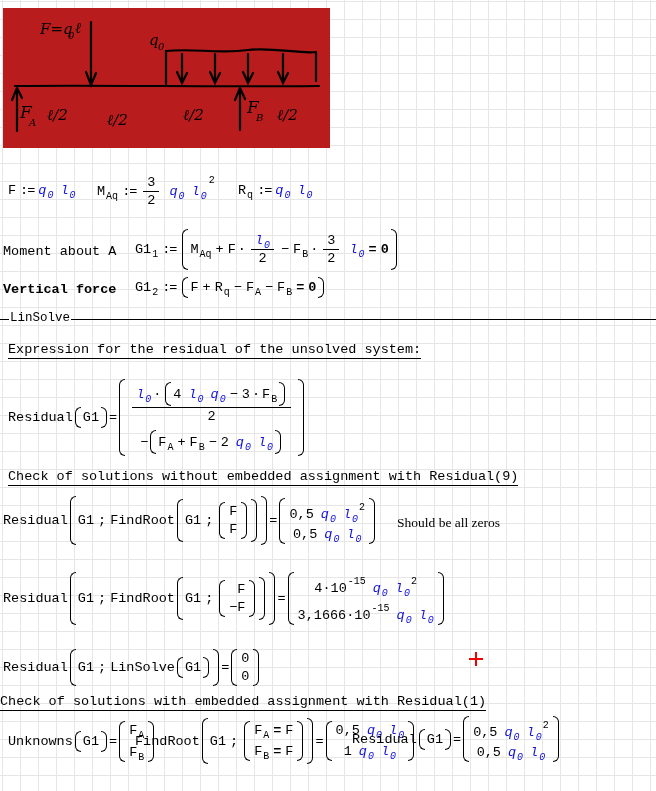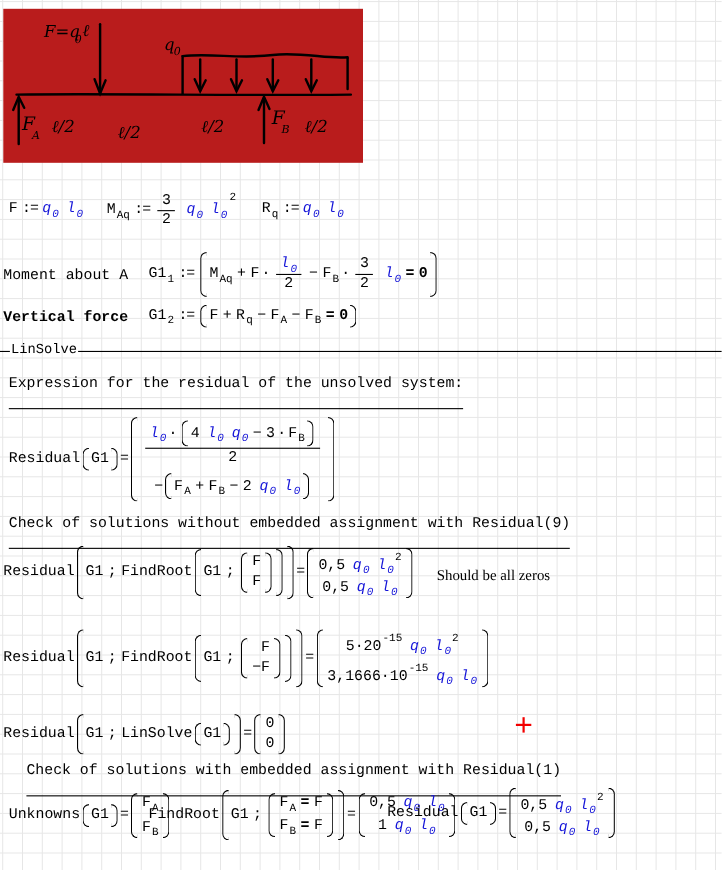--- a/index.html
+++ b/index.html
@@ -9,21 +9,21 @@
     background-image:
       linear-gradient(to right,#e6e6e6 1px,transparent 1px),
       linear-gradient(to bottom,#e6e6e6 1px,transparent 1px);
     background-size:18px 18px;
     background-position:2px 1px;
     font-family:"Liberation Mono",monospace;
     color:#000;
   }
   .eq{position:absolute;display:flex;align-items:center;font-size:13.5px;white-space:pre;}
   .lbl{position:absolute;font-size:13.5px;white-space:pre;}
-  .hd{position:absolute;font-size:13.5px;white-space:pre;border-bottom:1px solid #000;padding-bottom:14px;}
+  .hd{position:absolute;font-size:13.5px;white-space:pre;border-bottom:1px solid #000;padding-bottom:1px;}
   .v{color:#1414d8;font-style:italic;}
   .sb{font-size:10px;display:inline-block;transform:translateY(5px);margin-left:1px;}
   .sp{font-size:10px;display:inline-block;transform:translateY(-7px);margin-left:1px;}
   .sp2{font-size:10px;display:inline-block;transform:translateY(-11px);margin-left:2px;}
   .b{font-weight:700;}
   .op{margin:0 4px;}
   .cd{margin:0 2px;}
   .as{margin:0 4px;letter-spacing:-1px;}
   .ml{margin-left:7px;}
   .lp,.rp{align-self:stretch;width:5px;border:1.3px solid #000;margin:0 2px;}
@@ -291,21 +291,21 @@
       </span>
     </span>
     <span class="rp"></span>
   </span>
   <span class="rp"></span>
   <span>=</span>
   <span class="mat">
     <span class="lp"></span>
     <span class="col">
       <span class="row pt">
-        <span>5·20</span>
+        <span>4·10</span>
         <span class="sp">-15</span>
         <span class="v ml">q</span><span class="v sb">0</span>
         <span class="v ml">l</span><span class="v sb">0</span>
         <span class="sp">2</span>
       </span>
       <span class="row pt">
         <span>3,1666·10</span>
         <span class="sp">-15</span>
         <span class="v ml">q</span><span class="v sb">0</span>
         <span class="v ml">l</span><span class="v sb">0</span>
@@ -331,21 +331,21 @@
     <span class="col" style="gap:3px;">
       <span class="row"><span>0</span></span>
       <span class="row"><span>0</span></span>
     </span>
     <span class="rp"></span>
   </span>
 </div>
 
 <div class="cursor"></div>
 
-<div class="hd" style="left:24px;top:694px;">Check of solutions with embedded assignment with Residual(1)</div>
+<div class="hd" style="left:0;top:694px;">Check of solutions with embedded assignment with Residual(1)</div>
 
 <div class="eq" style="left:8px;top:721px;">
   <span>Unknowns</span>
   <span class="aw"><span class="lp"></span><span>G1</span><span class="rp"></span></span>
   <span>=</span>
   <span class="mat">
     <span class="lp"></span>
     <span class="col" style="gap:7px;">
       <span class="row"><span>F</span><span class="sb">A</span></span>
       <span class="row"><span>F</span><span class="sb">B</span></span>

